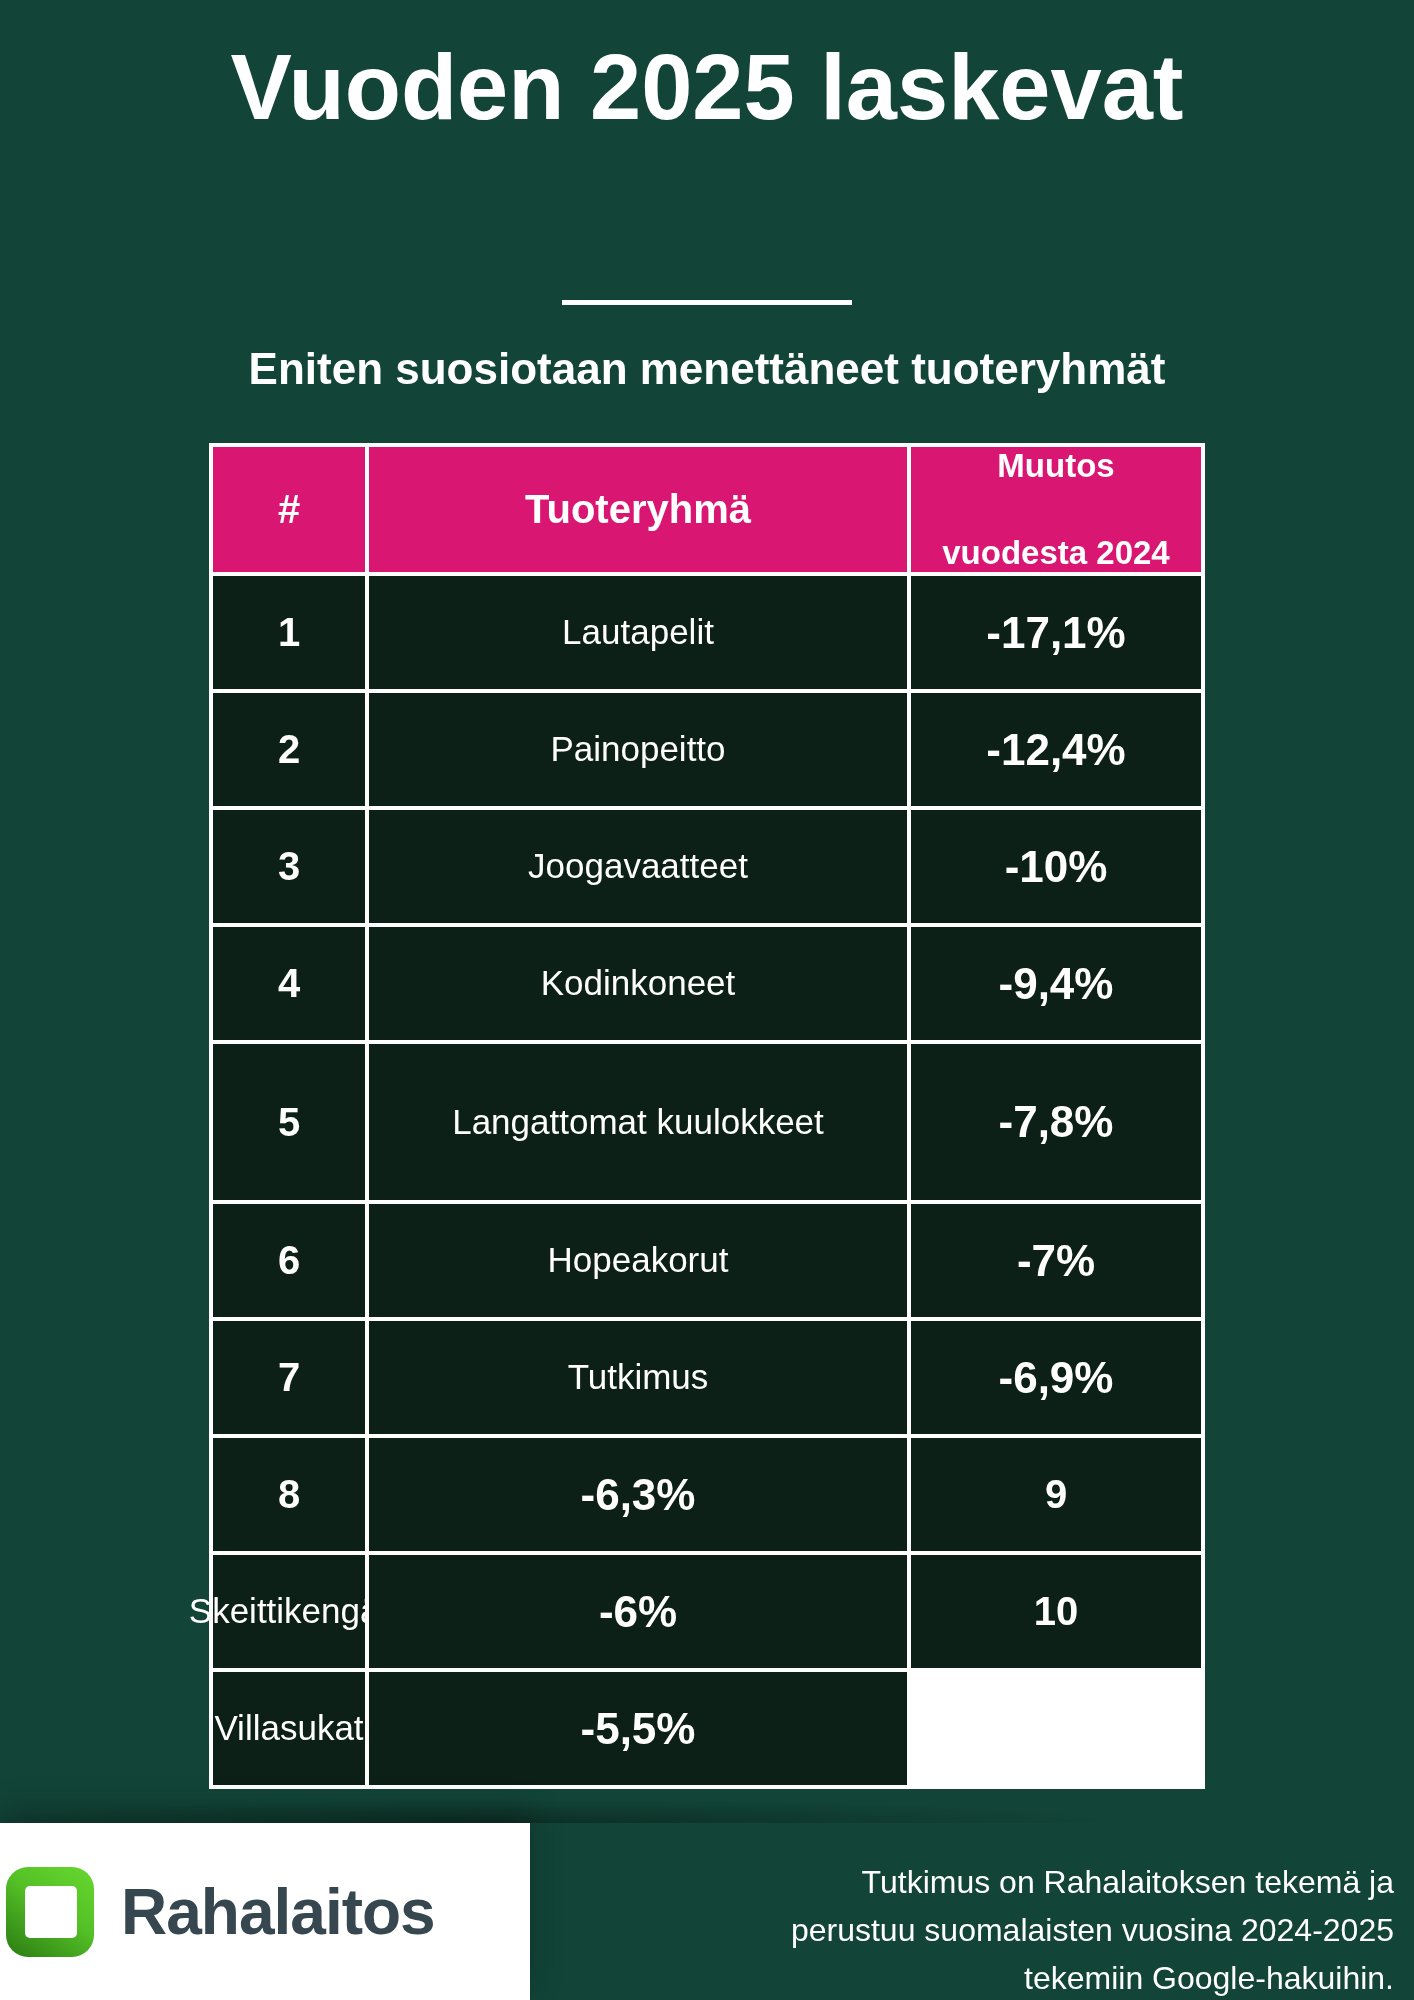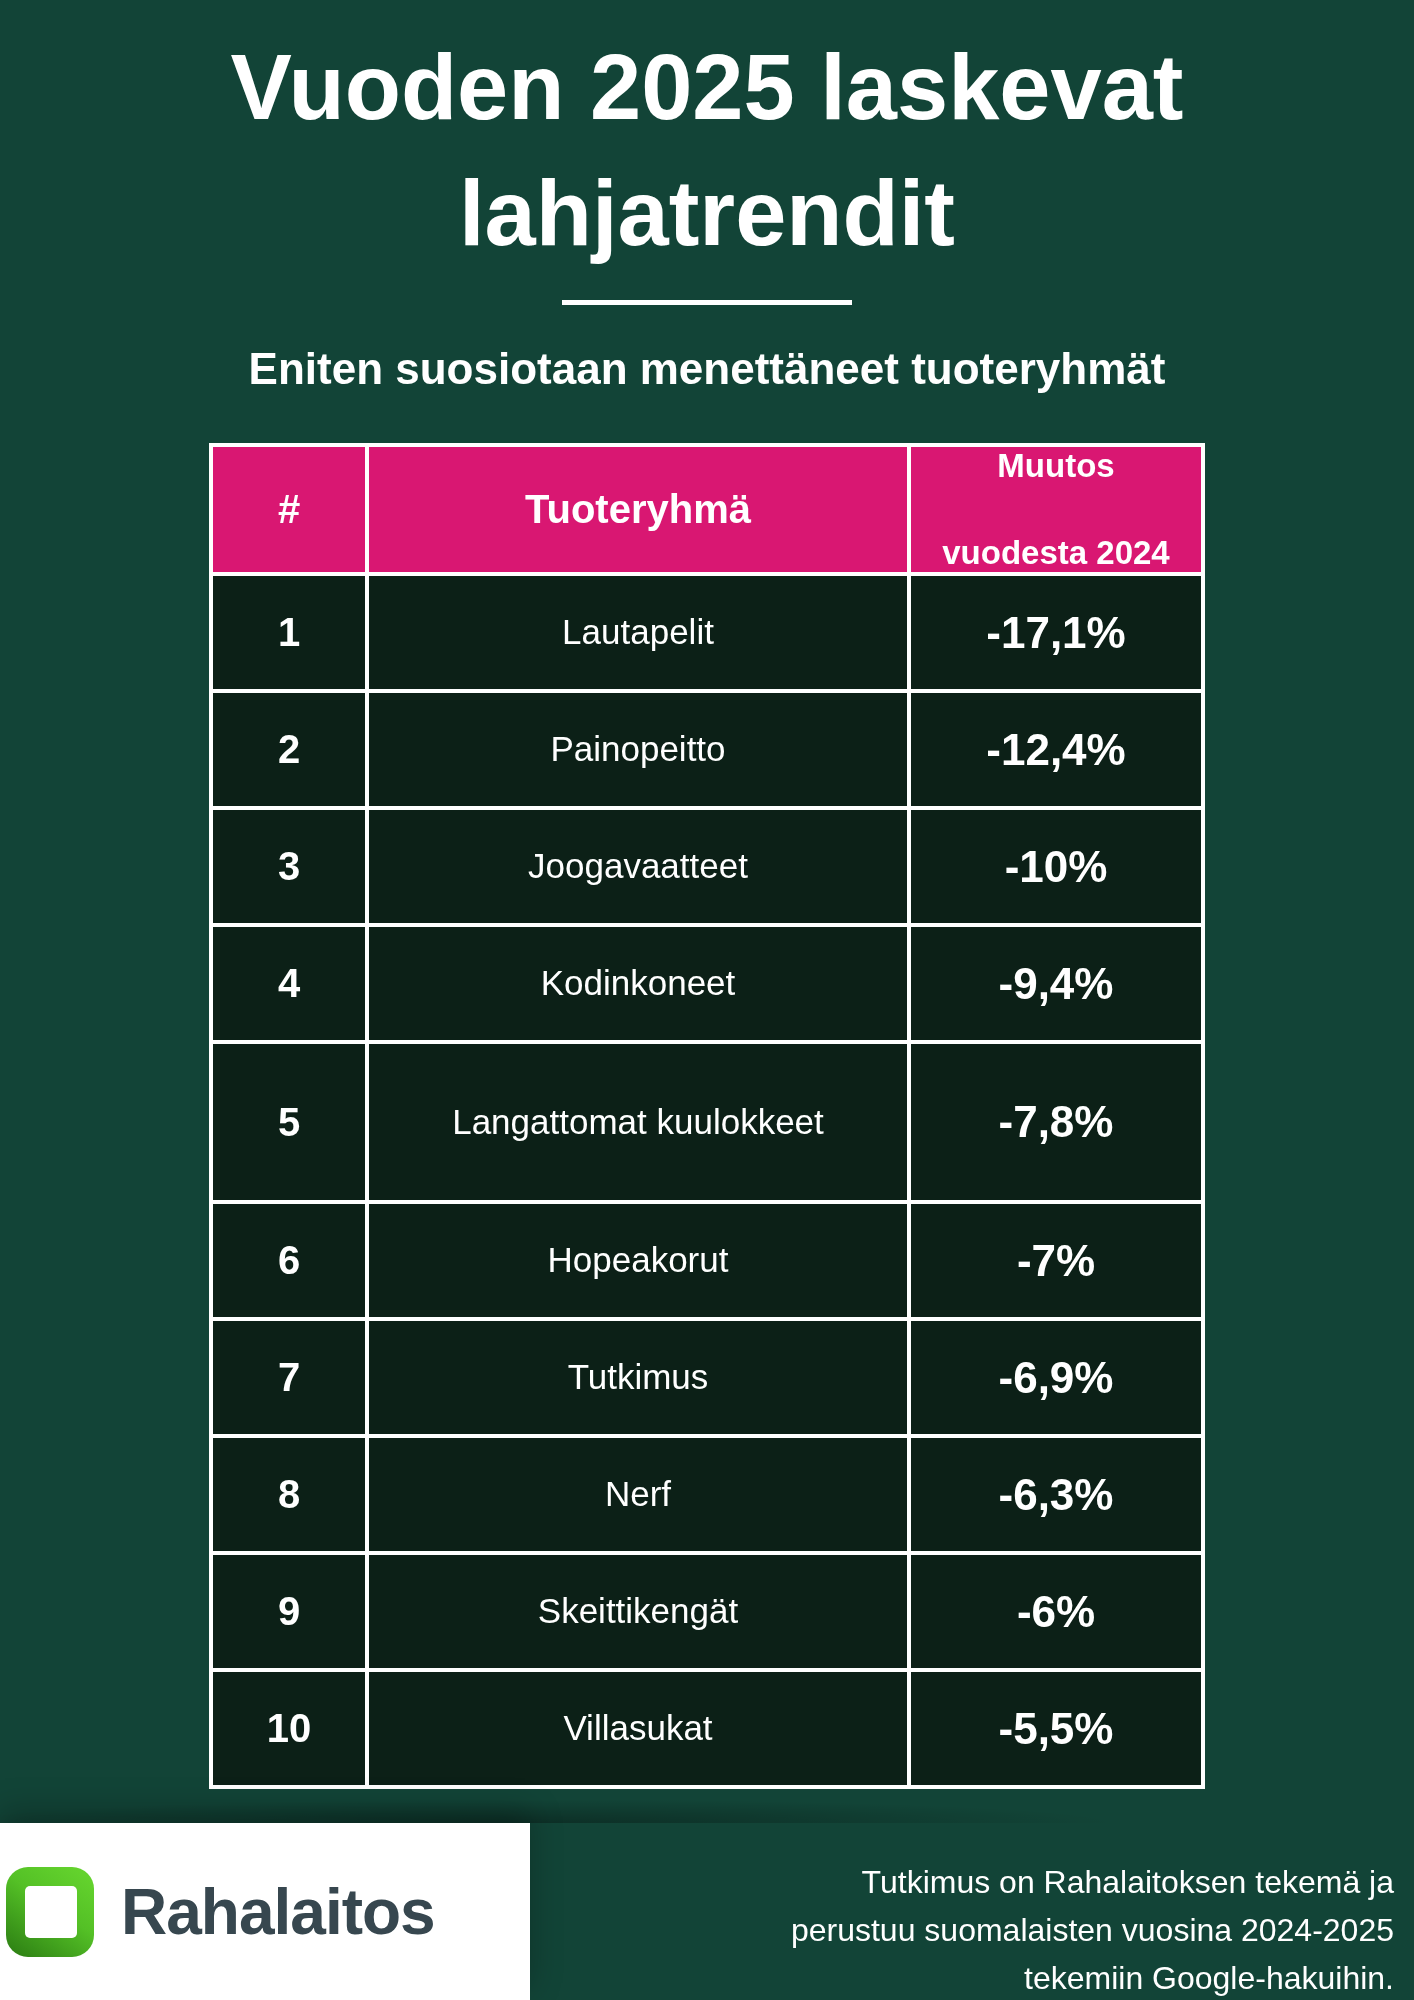--- a/index.html
+++ b/index.html
@@ -84,21 +84,20 @@
     font-size:32px;line-height:48px;font-weight:400;
   }
 </style>
 </head>
 <body>
 
 <div class="canvas">
 
   <h1 class="title">
     <span>Vuoden 2025 laskevat</span>
-    <span>lahjatrendit</span>
   </h1>
 
   <div class="divider"></div>
 
   <h2 class="subtitle">Eniten suosiotaan menettäneet tuoteryhmät</h2>
 
   <div class="table">
     <div class="cell head head-rank">#</div>
     <div class="cell head head-cat">Tuoteryhmä</div>
     <div class="cell head head-change">
@@ -142,23 +141,20 @@
       </div>
     <div class="cell pct">-7%</div>
 
     <div class="cell rank">7</div>
     <div class="cell cat">
         <span class="cat-text">Tutkimus</span>
       </div>
     <div class="cell pct">-6,9%</div>
 
     <div class="cell rank">8</div>
-    <div class="cell cat">
-        <span class="cat-text">Nerf</span>
-      </div>
     <div class="cell pct">-6,3%</div>
 
     <div class="cell rank">9</div>
     <div class="cell cat">
         <span class="cat-text">Skeittikengät</span>
       </div>
     <div class="cell pct">-6%</div>
 
     <div class="cell rank">10</div>
     <div class="cell cat">

